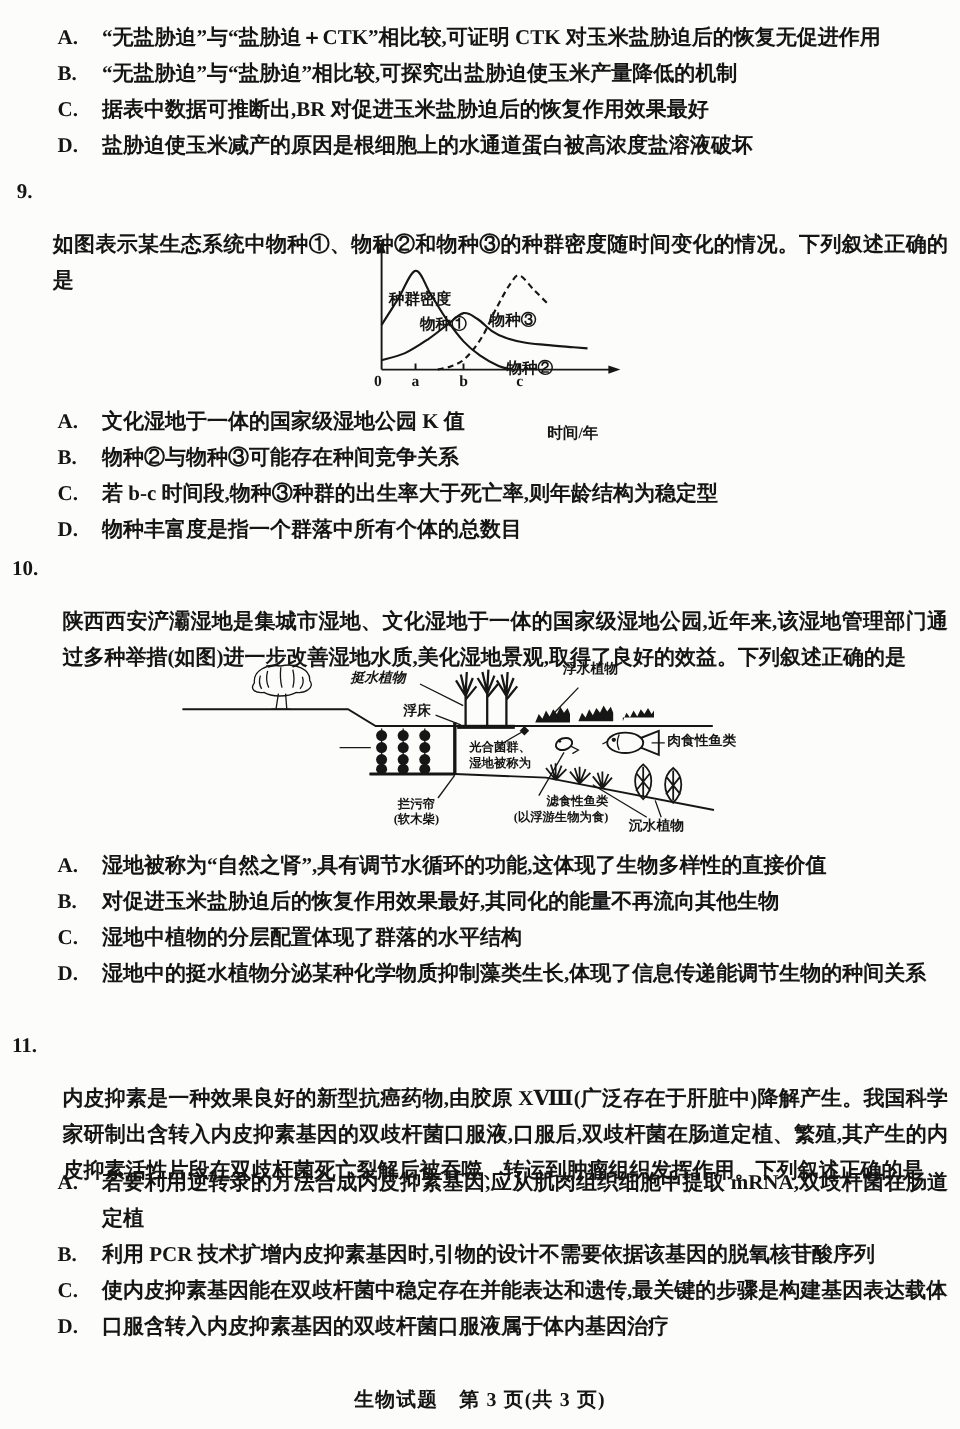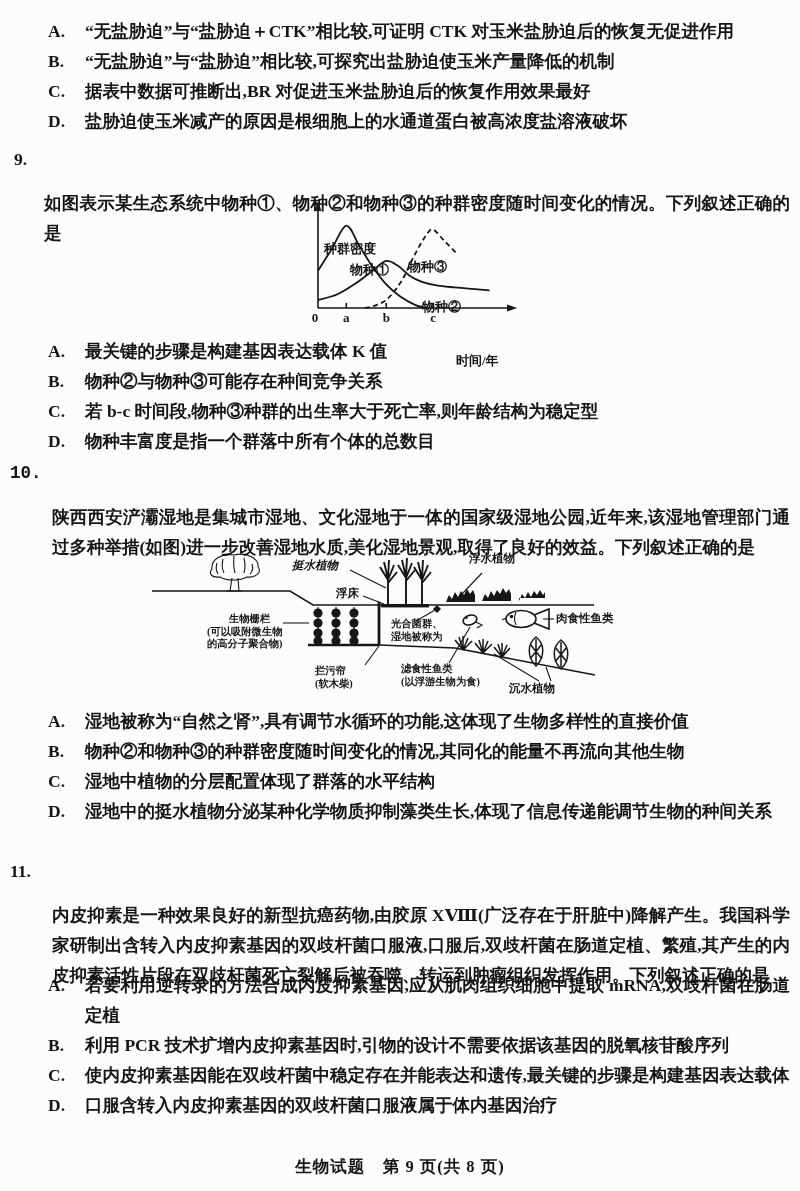--- a/index.html
+++ b/index.html
@@ -85,38 +85,38 @@
     <span class="clabel" style="left:36px;top:4px;">种群密度</span>
     <span class="clabel" style="left:62px;top:25px;">物种①</span>
     <span class="clabel" style="left:120px;top:22px;">物种③</span>
     <span class="clabel" style="left:134px;top:62px;">物种②</span>
     <span class="clabel" style="left:168px;top:116px;text-align:right;">时间/年</span>
   </div>
 
   <div class="sec" style="left:48px;top:336px;width:742px;">
     <div class="opt">
       <span class="lab">A.</span>
-      <span class="txt">最关键的步骤是构建基因表达载体 K 值</span>
+      <span class="txt">文化湿地于一体的国家级湿地公园 K 值</span>
     </div>
     <div class="opt">
       <span class="lab">B.</span>
       <span class="txt">物种②与物种③可能存在种间竞争关系</span>
     </div>
     <div class="opt">
       <span class="lab">C.</span>
       <span class="txt">若 b-c 时间段,物种③种群的出生率大于死亡率,则年龄结构为稳定型</span>
     </div>
     <div class="opt">
       <span class="lab">D.</span>
       <span class="txt">物种丰富度是指一个群落中所有个体的总数目</span>
     </div>
   </div>
 
   <div class="sec q" style="left:10px;top:458px;width:780px;">
-    <span class="qnum" style="flex-basis:42px;font-family:Liberation Mono, monospace;">10.</span>
+    <span class="qnum" style="flex-basis:42px;">10.</span>
     <div class="qtext">陕西西安浐灞湿地是集城市湿地、文化湿地于一体的国家级湿地公园,近年来,该湿地管理部门通过多种举措(如图)进一步改善湿地水质,美化湿地景观,取得了良好的效益。下列叙述正确的是</div>
   </div>
 
   <div class="diagram">
     <svg width="510" height="158" viewBox="0 0 510 158">
 
       <path class="dline" d="M2,44 H140 L163,58 H444"></path>
       <path class="dline" d="M158,98 H229 L305,101 L445,128"></path>
 
       <g>
@@ -192,49 +192,44 @@
         <path d="M393,72 H404"></path>
         <path d="M299,116 L320,80"></path>
         <path d="M215,118 L229,99"></path>
         <path d="M389,134 L344,107 M401,134 L396,120"></path>
       </g>
     </svg>
 
     <div class="dlabel" style="left:142px;top:12px;font-style:italic;">挺水植物</div>
     <div class="dlabel" style="left:319px;top:5px;">浮水植物</div>
     <div class="dlabel" style="left:186px;top:40px;">浮床</div>
-    <div class="dlabel small" style="left:57px;top:66px;width:102px;">
-      <div style="padding-left:22px;">生物栅栏</div>
-      <div>(可以吸附微生物</div>
-      <div>的高分子聚合物)</div>
-    </div>
     <div class="dlabel small" style="left:241px;top:71px;">
       <div>光合菌群、</div>
       <div>湿地被称为</div>
     </div>
     <div class="dlabel" style="left:406px;top:65px;">肉食性鱼类</div>
-    <div class="dlabel small" style="left:165px;top:118px;width:64px;text-align:left;">
+    <div class="dlabel small" style="left:165px;top:118px;width:64px;text-align:center;">
       <div>拦污帘</div>
       <div>(软木柴)</div>
     </div>
-    <div class="dlabel small" style="left:251px;top:116px;width:106px;text-align:left;">
+    <div class="dlabel small" style="left:251px;top:116px;width:106px;text-align:right;">
       <div>滤食性鱼类</div>
       <div>(以浮游生物为食)</div>
     </div>
-    <div class="dlabel" style="left:359px;top:136px;font-family:Liberation Mono, monospace;">沉水植物</div>
+    <div class="dlabel" style="left:374px;top:136px;">沉水植物</div>
   </div>
 
   <div class="sec" style="left:48px;top:706px;width:742px;">
     <div class="opt">
       <span class="lab">A.</span>
       <span class="txt">湿地被称为“自然之肾”,具有调节水循环的功能,这体现了生物多样性的直接价值</span>
     </div>
     <div class="opt">
       <span class="lab">B.</span>
-      <span class="txt">物种②和物种③的种群密度随时间变化的情况,其同化的能量不再流向其他生物</span>
+      <span class="txt">对促进玉米盐胁迫后的恢复作用效果最好,其同化的能量不再流向其他生物</span>
     </div>
     <div class="opt">
       <span class="lab">C.</span>
       <span class="txt">湿地中植物的分层配置体现了群落的水平结构</span>
     </div>
     <div class="opt">
       <span class="lab">D.</span>
       <span class="txt">湿地中的挺水植物分泌某种化学物质抑制藻类生长,体现了信息传递能调节生物的种间关系</span>
     </div>
   </div>
@@ -256,15 +251,15 @@
     <div class="opt">
       <span class="lab">C.</span>
       <span class="txt">使内皮抑素基因能在双歧杆菌中稳定存在并能表达和遗传,最关键的步骤是构建基因表达载体</span>
     </div>
     <div class="opt">
       <span class="lab">D.</span>
       <span class="txt">口服含转入内皮抑素基因的双歧杆菌口服液属于体内基因治疗</span>
     </div>
   </div>
 
-  <div class="footer">生物试题　第 9 页(共 8 页)</div>
+  <div class="footer">生物试题　第 3 页(共 3 页)</div>
 
 </div>
 
 </body></html>

